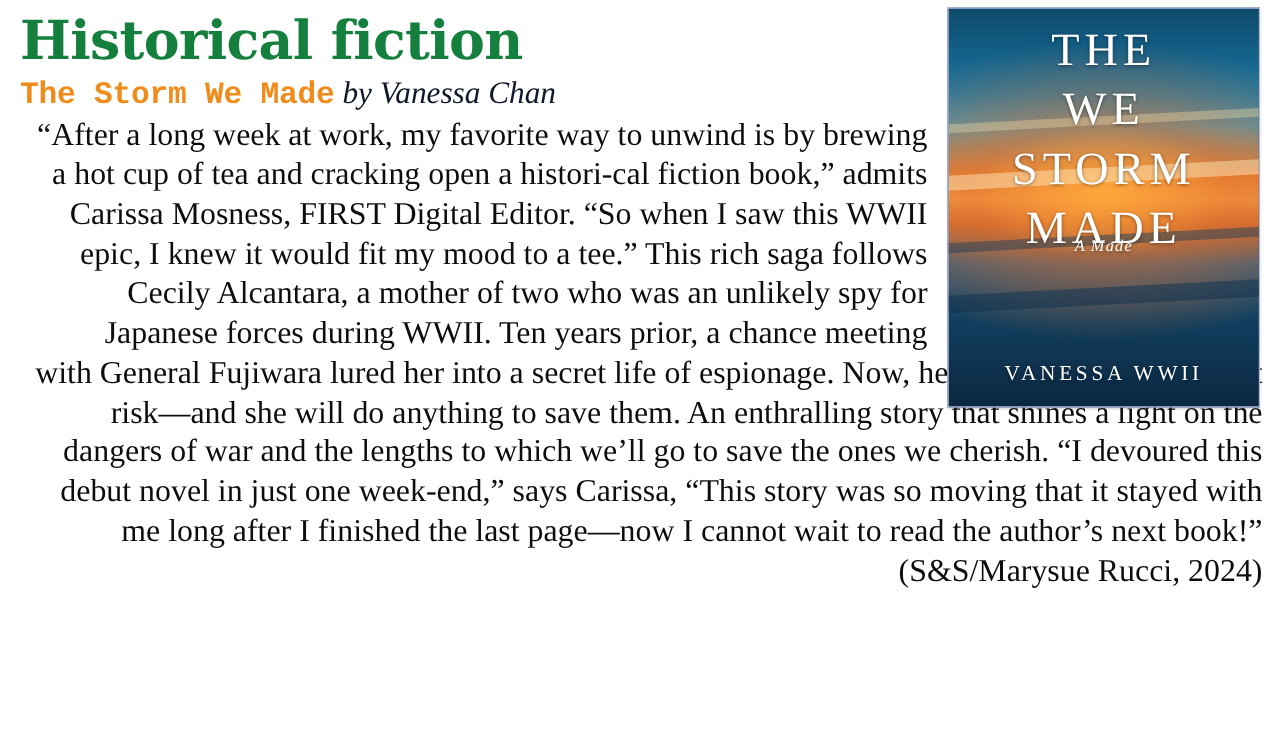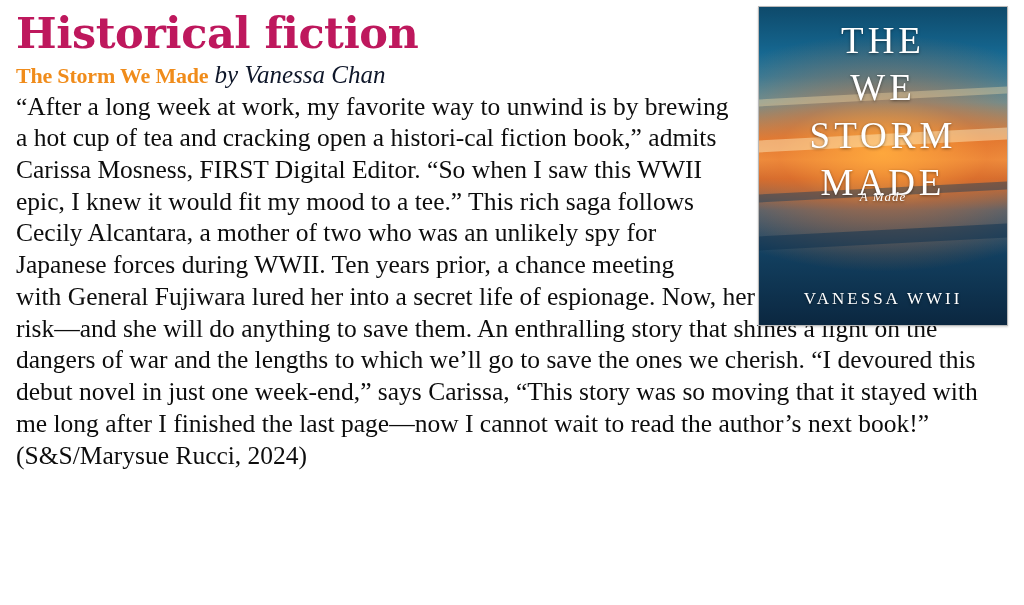--- a/index.html
+++ b/index.html
@@ -18,47 +18,47 @@
     width: 1024px;
     height: 605px;
     box-sizing: border-box;
     padding: 8px 14px 0 16px;
   }
   .heading {
     font-family: "DejaVu Serif", serif;
     font-weight: bold;
     font-size: 43px;
     line-height: 1.0;
-    color: #be185d;
+    color: #15803d;
     letter-spacing: -0.5px;
     margin: 4px 0 6px 0;
   }
   .byline {
     font-size: 25px;
     line-height: 1.1;
     margin: 0 0 2px 0;
     white-space: nowrap;
   }
   .book-title {
-    font-family: Liberation Serif, serif;
+    font-family: Liberation Mono, monospace;
     font-weight: bold;
     color: #f08c1b;
-    font-size: 22px;
+    font-size: 25px;
     letter-spacing: -0.2px;
   }
   .by-author {
     font-style: italic;
     color: #0f172a;
     font-size: 25px;
   }
   .body-copy {
     font-size: 25.5px;
     line-height: 1.245;
     color: #0d0d0d;
-    text-align: left;
+    text-align: right;
     margin: 0;
     hyphens: none;
   }
   .cover {
     position: absolute;
     right: 16px;
     top: 6px;
     width: 248px;
     height: 318px;
     border: 1px solid #b9b9b9;

